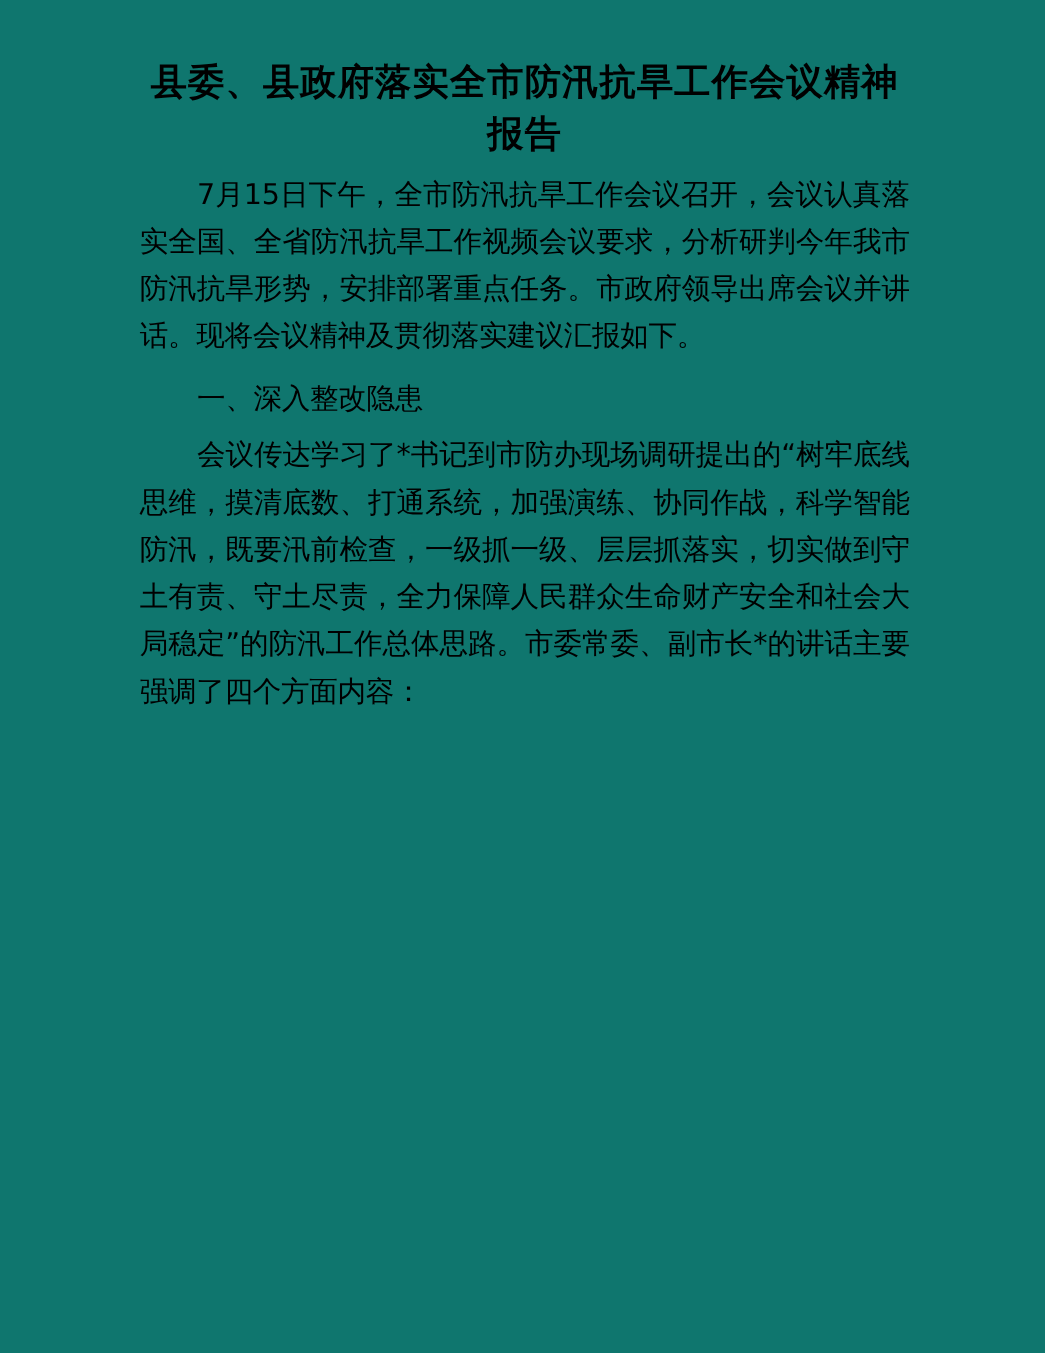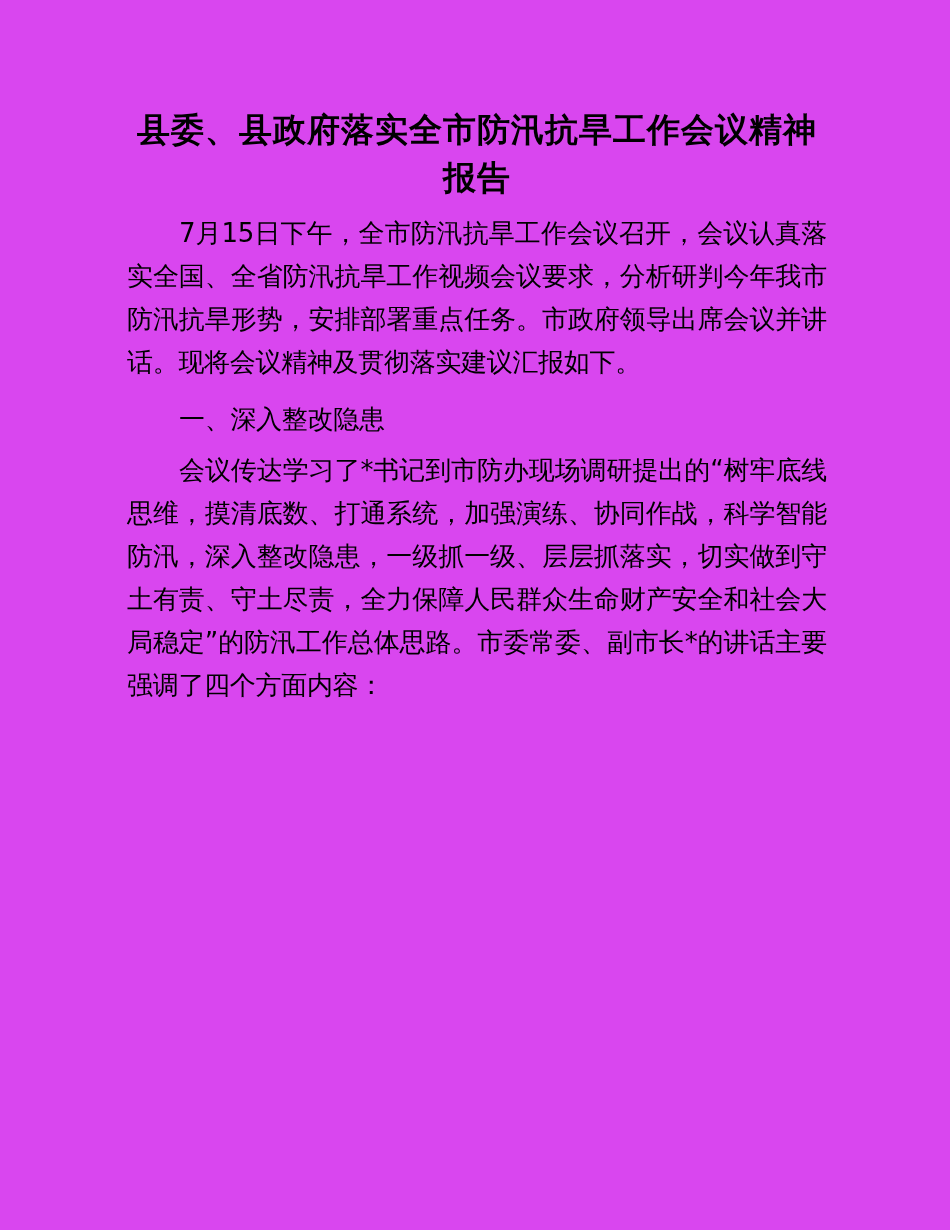--- a/index.html
+++ b/index.html
@@ -11,22 +11,22 @@
     height: 1230px;
     background: #ffffff;
     color: #000000;
     font-family: "DejaVu Sans", sans-serif;
     overflow: hidden;
   }
   .page {
     box-sizing: border-box;
     width: 950px;
     height: 1230px;
-    padding: 106px 123px 0 127px;
-    background: #d946ef;
+    padding: 50px 123px 0 127px;
+    background: #0f766e;
   }
   .doc-title {
     margin: 0 0 10px 0;
     font-size: 33px;
     line-height: 48px;
     font-weight: 700;
     letter-spacing: 1px;
     text-align: center;
     color: #000000;
   }
@@ -50,15 +50,15 @@
   }
 </style>
 </head>
 <body style="background: rgb(255, 255, 255); color: rgb(0, 0, 0);">
 
 <div class="page">
   <h1 class="doc-title">县委、县政府落实全市防汛抗旱工作会议精神报告</h1>
   <div class="doc-body">
       <p class="para">7月15日下午，全市防汛抗旱工作会议召开，会议认真落实全国、全省防汛抗旱工作视频会议要求，分析研判今年我市防汛抗旱形势，安排部署重点任务。市政府领导出席会议并讲话。现将会议精神及贯彻落实建议汇报如下。</p>
       <p class="heading">一、深入整改隐患</p>
-      <p class="para">会议传达学习了*书记到市防办现场调研提出的“树牢底线思维，摸清底数、打通系统，加强演练、协同作战，科学智能防汛，深入整改隐患，一级抓一级、层层抓落实，切实做到守土有责、守土尽责，全力保障人民群众生命财产安全和社会大局稳定”的防汛工作总体思路。市委常委、副市长*的讲话主要强调了四个方面内容：</p>
+      <p class="para">会议传达学习了*书记到市防办现场调研提出的“树牢底线思维，摸清底数、打通系统，加强演练、协同作战，科学智能防汛，既要汛前检查，一级抓一级、层层抓落实，切实做到守土有责、守土尽责，全力保障人民群众生命财产安全和社会大局稳定”的防汛工作总体思路。市委常委、副市长*的讲话主要强调了四个方面内容：</p>
     </div>
 </div>
 
 </body></html>

